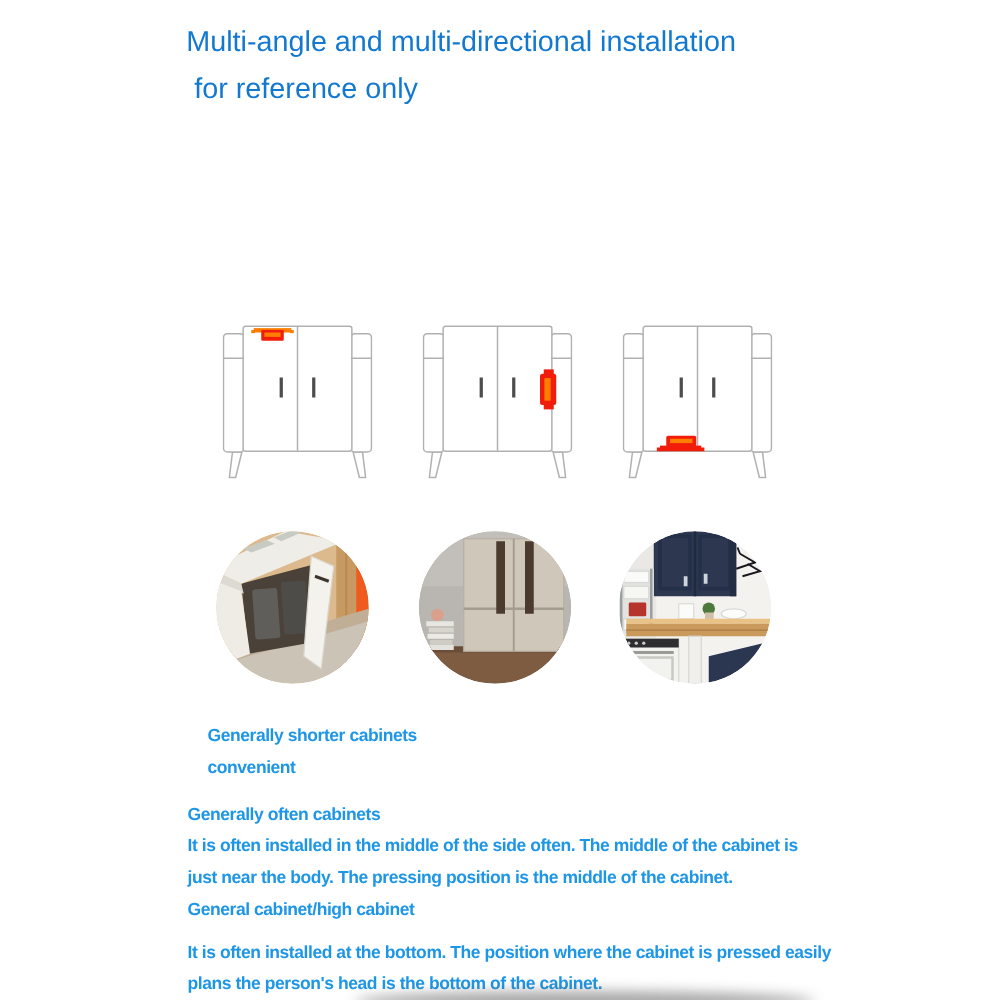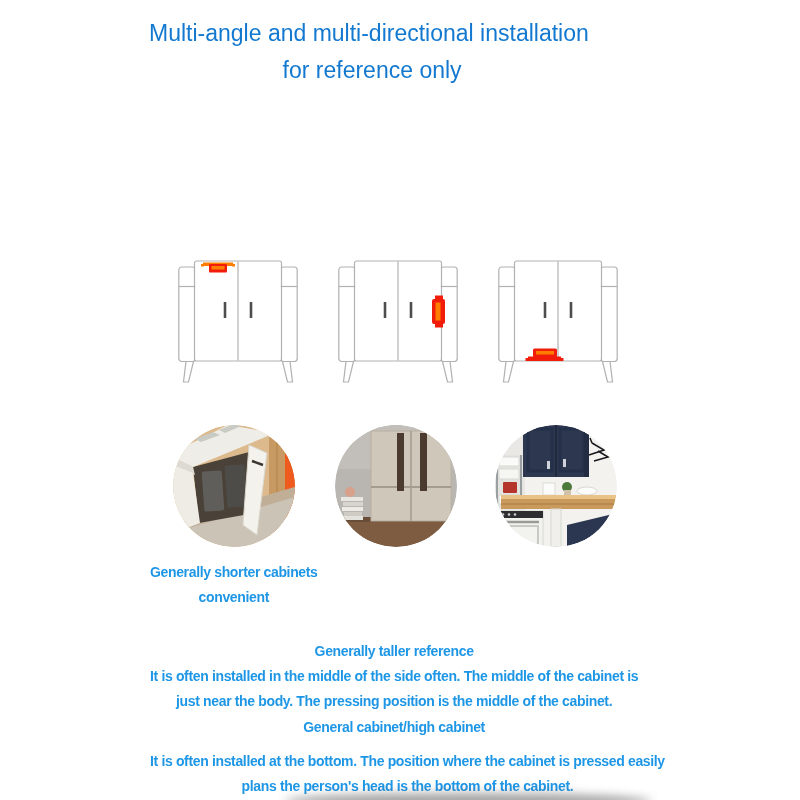--- a/index.html
+++ b/index.html
@@ -1,21 +1,21 @@
 <!DOCTYPE html>
 <html><head>
 <meta charset="utf-8">
 <style>
   html,body{margin:0;padding:0;}
   body{
     width:800px;height:800px;position:relative;overflow:hidden;
     background:#ffffff;
     font-family:"Liberation Sans","DejaVu Sans",sans-serif;
   }
-  .stage{position:absolute;inset:0;text-align:center;}
+  .stage{position:absolute;inset:0;}
   
   .header{position:absolute;left:149px;top:15px;}
   .header-line{
     font-size:23px;line-height:36.5px;font-weight:400;
     color:#1379d0;white-space:pre;letter-spacing:0;
   }
   
   .diagram-row{position:absolute;left:0;top:260px;width:800px;height:125px;}
   .cabinet{position:absolute;top:0;width:120px;height:123px;}
   .cabinet.pos-0{left:178px;}
@@ -25,21 +25,21 @@
   
   .photo-row{position:absolute;left:0;top:425px;width:800px;height:124px;}
   .photo{position:absolute;top:0;width:122px;height:122px;border-radius:50%;overflow:hidden;}
   .photo.pos-0{left:173px;}
   .photo.pos-1{left:335px;}
   .photo.pos-2{left:495px;}
   .photo svg{display:block;}
   
   .text-blocks{position:absolute;left:0;top:0;width:800px;height:800px;pointer-events:none;}
   .text-block{position:absolute;left:150px;}
-  .text-block.b0{top:560px;}
+  .text-block.b0{top:576px;margin-left:16px;}
   .text-block.b1{top:639px;}
   .text-block.b2{top:749px;}
   .text-line{
     font-size:14px;line-height:25.2px;font-weight:700;
     color:#1e96e6;white-space:pre;letter-spacing:-0.35px;
   }
   
   .bottom-blur{
     position:absolute;left:284px;top:793px;width:368px;height:16px;
     background:#4b4b4b;opacity:.5;filter:blur(5px);border-radius:50%;
@@ -224,21 +224,21 @@
       </svg>
     </div>
   </div>
 
   <div class="text-blocks">
       <div class="text-block b0">
         <div class="text-line">Generally shorter cabinets</div>
         <div class="text-line">convenient</div>
       </div>
       <div class="text-block b1">
-        <div class="text-line">Generally taller reference</div>
+        <div class="text-line">Generally often cabinets</div>
         <div class="text-line">It is often installed in the middle of the side often. The middle of the cabinet is</div>
         <div class="text-line">just near the body. The pressing position is the middle of the cabinet.</div>
         <div class="text-line">General cabinet/high cabinet</div>
       </div>
       <div class="text-block b2">
         <div class="text-line">It is often installed at the bottom. The position where the cabinet is pressed easily</div>
         <div class="text-line">plans the person's head is the bottom of the cabinet.</div>
       </div>
     </div>
 

